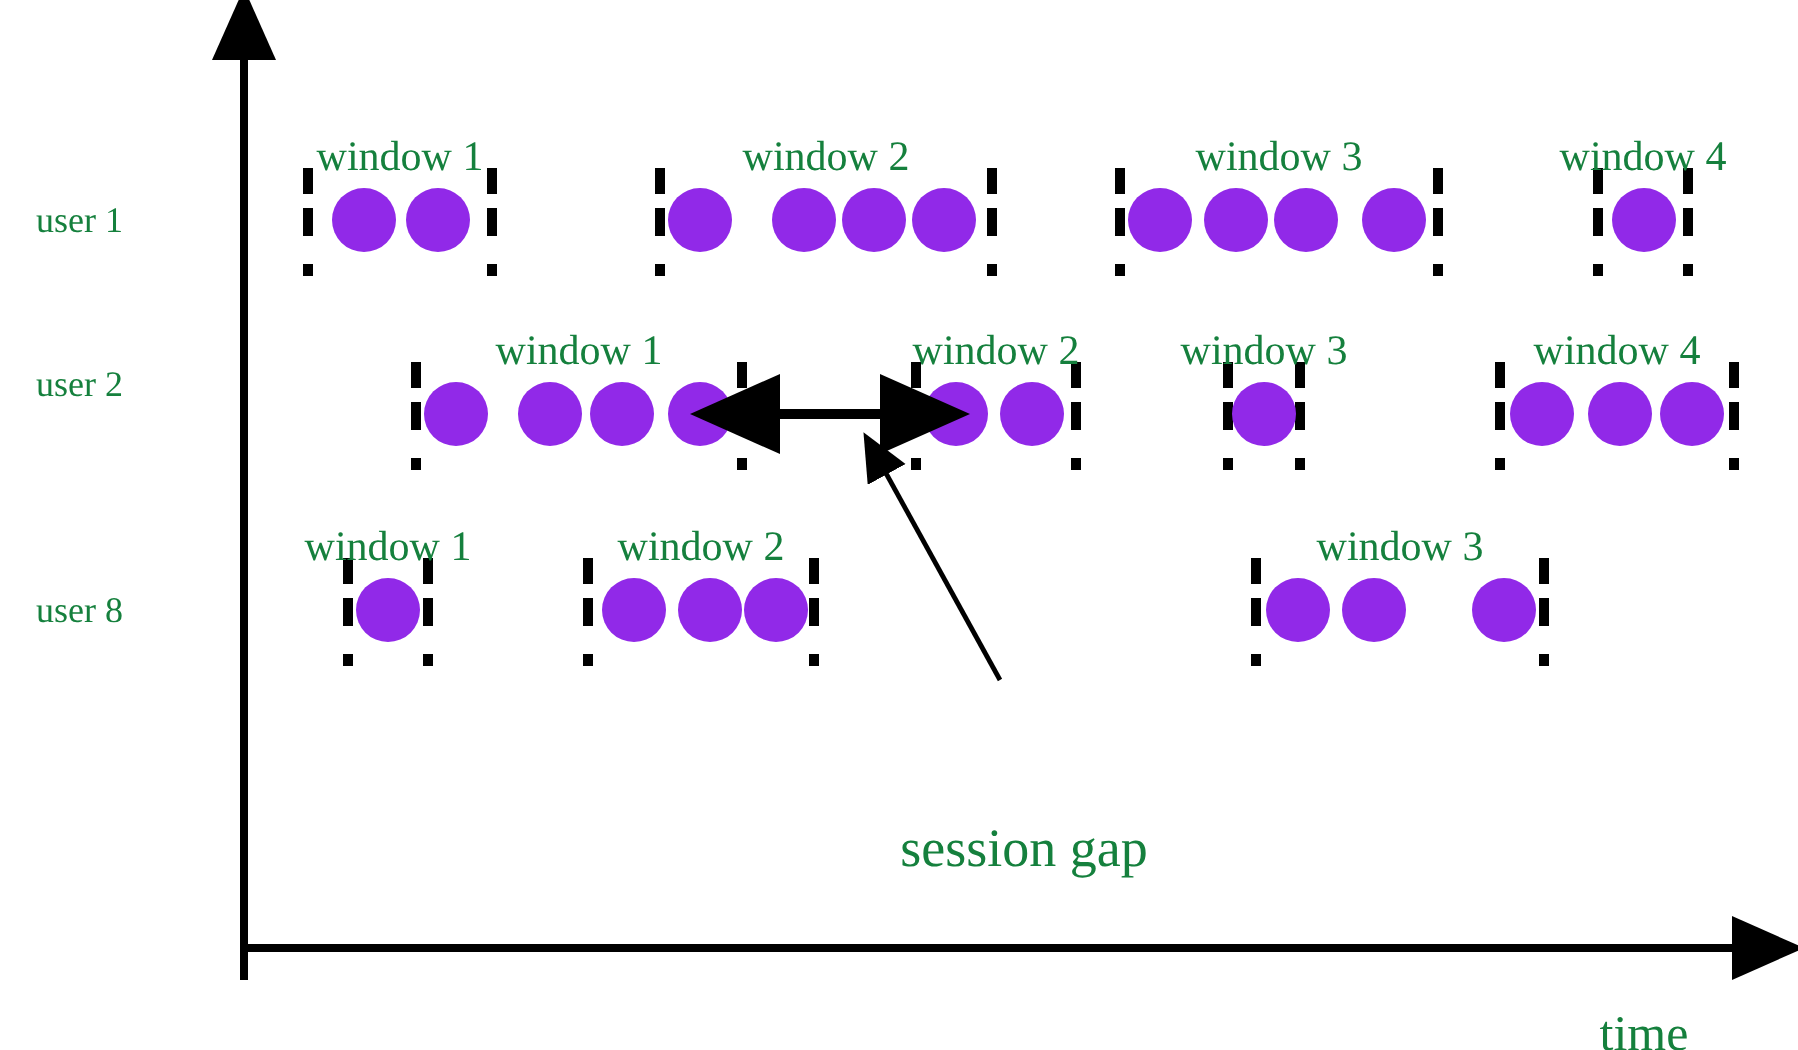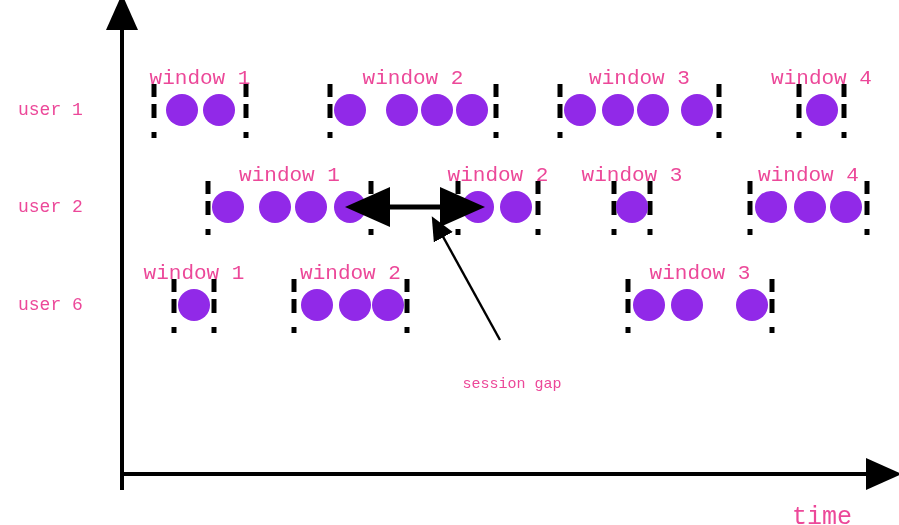--- a/index.html
+++ b/index.html
@@ -17,39 +17,40 @@
   }
   svg.layer {
     position: absolute;
     left: 0;
     top: 0;
     width: 899px;
     height: 525px;
   }
   .txt {
     position: absolute;
-    color: #ec4899;
-    font-family: Liberation Mono, monospace;
+    color: #15803d;
+    font-family: Liberation Serif, serif;
     white-space: nowrap;
     line-height: 1;
   }
   .axis-label {
     font-size: 25px;
   }
   .user-label {
     font-size: 18px;
     transform: translateY(-50%);
   }
   .window-label {
     font-size: 21px;
     transform: translateX(-50%);
   }
   .annot-label {
-    font-size: 15px;
+    font-size: 27px;
     transform: translateX(-50%);
+    margin-top: 34px;
   }
 </style>
 </head>
 <body>
 
 <div id="canvas">
 
   <svg class="layer" viewBox="0 0 899 525" xmlns="http://www.w3.org/2000/svg">
     <defs>
       <marker id="arrowEnd" markerWidth="10" markerHeight="10" refX="1" refY="4" orient="auto" markerUnits="strokeWidth">
@@ -218,26 +219,26 @@
         <line x1="500" y1="340" x2="441" y2="233" stroke="#000000" stroke-width="2.4" marker-end="url(#arrowThin)"></line>
       </g>
   </svg>
 
   <div id="textlayer">
       <div class="txt user-label" style="left: 18px; top: 110px;">user 1</div>
       <div class="txt window-label" style="left: 200px; top: 68px;">window 1</div>
       <div class="txt window-label" style="left: 413px; top: 68px;">window 2</div>
       <div class="txt window-label" style="left: 639.5px; top: 68px;">window 3</div>
       <div class="txt window-label" style="left: 821.5px; top: 68px;">window 4</div>
-      <div class="txt user-label" style="left: 18px; top: 207px; text-align: center;">user 2</div>
+      <div class="txt user-label" style="left: 18px; top: 192px; text-align: center;">user 2</div>
       <div class="txt window-label" style="left: 289.5px; top: 165px;">window 1</div>
       <div class="txt window-label" style="left: 498px; top: 165px;">window 2</div>
       <div class="txt window-label" style="left: 632px; top: 165px;">window 3</div>
       <div class="txt window-label" style="left: 808.5px; top: 165px;">window 4</div>
-      <div class="txt user-label" style="left: 18px; top: 305px;">user 6</div>
+      <div class="txt user-label" style="left: 18px; top: 305px;">user 8</div>
       <div class="txt window-label" style="left: 194px; top: 263px;">window 1</div>
       <div class="txt window-label" style="left: 350.5px; top: 263px;">window 2</div>
       <div class="txt window-label" style="left: 700px; top: 263px;">window 3</div>
       <div class="txt annot-label" style="left: 512px; top: 377px;">session gap</div>
       <div class="txt axis-label" style="left: 822px; top: 505px; transform: translateX(-50%);">time</div>
     </div>
 
 </div>
 
 </body></html>

